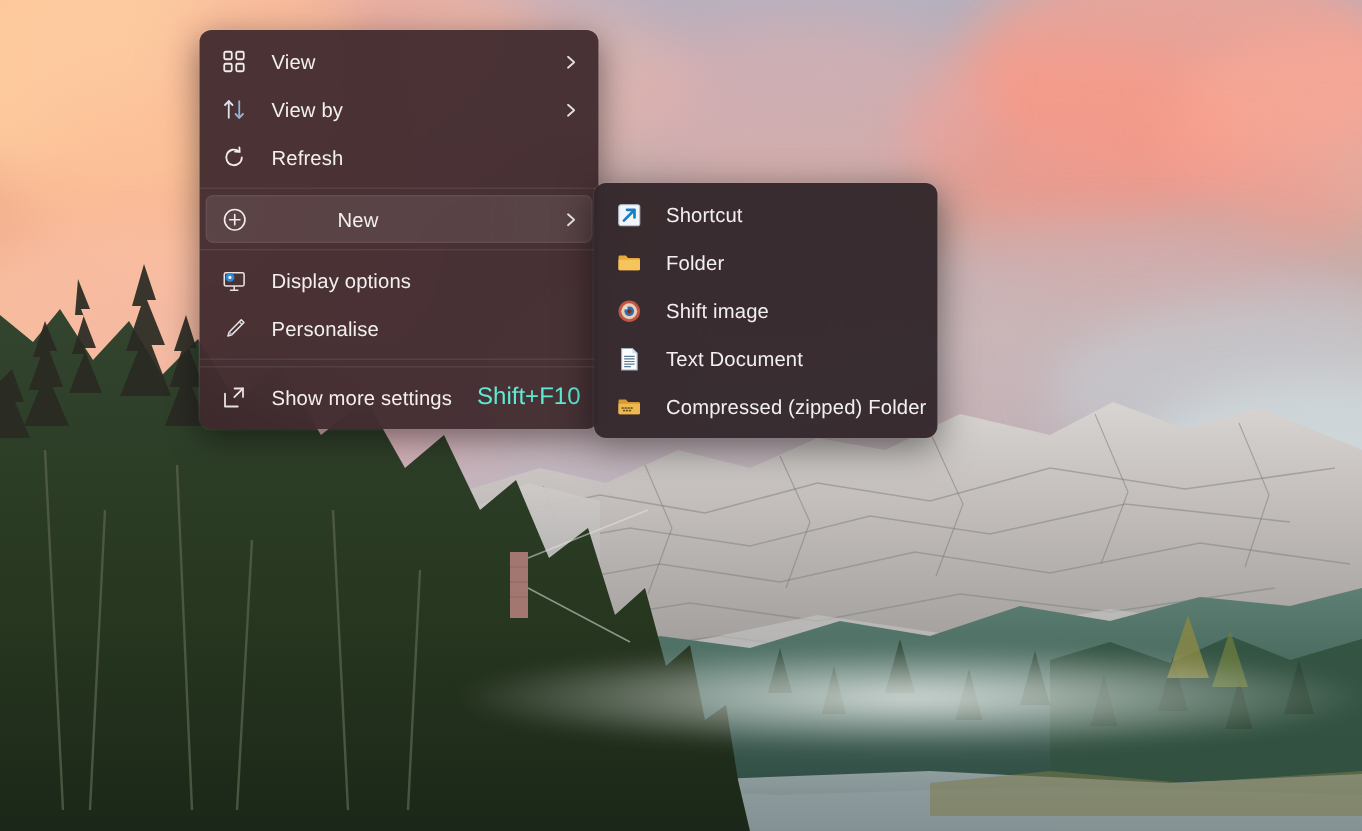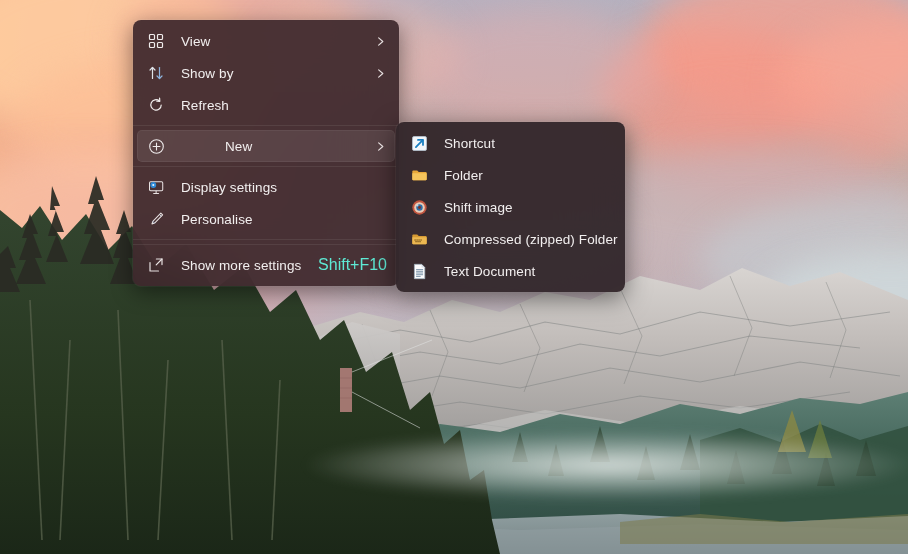--- a/index.html
+++ b/index.html
@@ -325,21 +325,21 @@
 
     <div class="menu-item">
       <span class="mi-icon">
         <svg width="16" height="16" viewBox="0 0 16 16" fill="none" stroke="#dfe4ea" stroke-width="1.2" stroke-linecap="round" stroke-linejoin="round">
           <line x1="4.5" y1="13.5" x2="4.5" y2="2.5"></line>
           <polyline points="2,5 4.5,2.5 7,5"></polyline>
           <line x1="11.5" y1="2.5" x2="11.5" y2="13.5" stroke="#8fb4de"></line>
           <polyline points="9,11 11.5,13.5 14,11" stroke="#8fb4de"></polyline>
         </svg>
       </span>
-      <span class="mi-label">Show by</span>
+      <span class="mi-label">View by</span>
       <span class="mi-chevron">
         <svg width="11" height="11" viewBox="0 0 12 12" fill="none" stroke="#e6dede" stroke-width="1.3" stroke-linecap="round" stroke-linejoin="round">
           <polyline points="4,2 8.5,6 4,10"></polyline>
         </svg>
       </span>
     </div>
 
     <div class="menu-item">
       <span class="mi-icon">
         <svg width="16" height="16" viewBox="0 0 16 16" fill="none" stroke="#f0ecec" stroke-width="1.2" stroke-linecap="round">
@@ -374,21 +374,21 @@
     <div class="menu-item">
       <span class="mi-icon">
         <svg width="17" height="17" viewBox="0 0 18 18" fill="none">
           <rect x="1.6" y="3" width="14" height="9.4" rx="1.2" stroke="#e8e2e2" stroke-width="1.1"></rect>
           <line x1="6" y1="15.3" x2="11.2" y2="15.3" stroke="#e8e2e2" stroke-width="1.1" stroke-linecap="round"></line>
           <line x1="8.6" y1="12.4" x2="8.6" y2="15.3" stroke="#e8e2e2" stroke-width="1.1"></line>
           <circle cx="5.6" cy="6.3" r="3.1" fill="#2f8ad6"></circle>
           <circle cx="5.6" cy="6.3" r="1.1" fill="#e9f3fb"></circle>
         </svg>
       </span>
-      <span class="mi-label">Display settings</span>
+      <span class="mi-label">Display options</span>
       <span class="mi-chevron"></span>
     </div>
 
     <div class="menu-item">
       <span class="mi-icon">
         <svg width="17" height="17" viewBox="0 0 18 18" fill="none">
           <path d="M13.6 2.3 L15.5 4.2 L7.0 12.8 L4.2 13.7 L5.1 10.9 Z" stroke="#e8e2e2" stroke-width="1.1" stroke-linejoin="round"></path>
           <path d="M5.1 10.9 L7.0 12.8" stroke="#9fb3d1" stroke-width="1"></path>
           <path d="M12.2 3.7 L14.1 5.6" stroke="#c9d5e4" stroke-width="1"></path>
         </svg>
@@ -444,52 +444,52 @@
       <span class="mi-icon">
         <svg width="17" height="17" viewBox="0 0 18 18">
           <circle cx="9" cy="9" r="7.6" fill="#c25640"></circle>
           <circle cx="9" cy="9" r="5.6" fill="#e8cdb8"></circle>
           <circle cx="9" cy="9" r="3.4" fill="#2f6fa8"></circle>
           <circle cx="9" cy="9" r="1.5" fill="#7f2f24"></circle>
           <circle cx="6.9" cy="6.9" r="1.0" fill="#ffffff" opacity="0.7"></circle>
         </svg>
       </span>
       <span class="mi-label">Shift image</span>
+    </div>
+
+    <div class="menu-item">
+      <span class="mi-icon">
+        <svg width="17" height="17" viewBox="0 0 18 18">
+          <path d="M3.6 1.4 H11.2 L14.6 4.8 V16.6 H3.6 Z" fill="#fbfcfd" stroke="#9fb0bd" stroke-width="0.8"></path>
+          <path d="M11.2 1.4 L11.2 4.8 L14.6 4.8 Z" fill="#d7e0e8"></path>
+          <g stroke="#5c7b93" stroke-width="0.85">
+            <line x1="5.4" y1="7.0" x2="12.8" y2="7.0"></line>
+            <line x1="5.4" y1="8.8" x2="12.8" y2="8.8"></line>
+            <line x1="5.4" y1="10.6" x2="12.8" y2="10.6"></line>
+            <line x1="5.4" y1="12.4" x2="12.8" y2="12.4"></line>
+            <line x1="5.4" y1="14.2" x2="10.2" y2="14.2"></line>
+          </g>
+        </svg>
+      </span>
+      <span class="mi-label">Text Document</span>
     </div>
 
     <div class="menu-item">
       <span class="mi-icon">
         <svg width="17" height="17" viewBox="0 0 18 18">
           <path d="M1.4 4.6 a1 1 0 0 1 1-1 H6.6 L8.2 5.3 H15.6 a1 1 0 0 1 1 1 V13 a1 1 0 0 1 -1 1 H2.4 a1 1 0 0 1 -1 -1 Z" fill="#d69a33"></path>
           <path d="M1.4 6.6 H16.6 V13 a1 1 0 0 1 -1 1 H2.4 a1 1 0 0 1 -1 -1 Z" fill="#ecb851"></path>
           <g fill="#6b4a14">
             <rect x="3.6" y="9.0" width="1.5" height="1.1"></rect>
             <rect x="5.7" y="9.0" width="1.5" height="1.1"></rect>
             <rect x="7.8" y="9.0" width="1.5" height="1.1"></rect>
             <rect x="9.9" y="9.0" width="1.5" height="1.1"></rect>
             <rect x="4.6" y="10.8" width="1.5" height="1.1"></rect>
             <rect x="6.7" y="10.8" width="1.5" height="1.1"></rect>
             <rect x="8.8" y="10.8" width="1.5" height="1.1"></rect>
           </g>
         </svg>
       </span>
       <span class="mi-label">Compressed (zipped) Folder</span>
     </div>
-
-    <div class="menu-item">
-      <span class="mi-icon">
-        <svg width="17" height="17" viewBox="0 0 18 18">
-          <path d="M3.6 1.4 H11.2 L14.6 4.8 V16.6 H3.6 Z" fill="#fbfcfd" stroke="#9fb0bd" stroke-width="0.8"></path>
-          <path d="M11.2 1.4 L11.2 4.8 L14.6 4.8 Z" fill="#d7e0e8"></path>
-          <g stroke="#5c7b93" stroke-width="0.85">
-            <line x1="5.4" y1="7.0" x2="12.8" y2="7.0"></line>
-            <line x1="5.4" y1="8.8" x2="12.8" y2="8.8"></line>
-            <line x1="5.4" y1="10.6" x2="12.8" y2="10.6"></line>
-            <line x1="5.4" y1="12.4" x2="12.8" y2="12.4"></line>
-            <line x1="5.4" y1="14.2" x2="10.2" y2="14.2"></line>
-          </g>
-        </svg>
-      </span>
-      <span class="mi-label">Text Document</span>
-    </div>
   </div>
 
 </div>
 
 </body></html>

